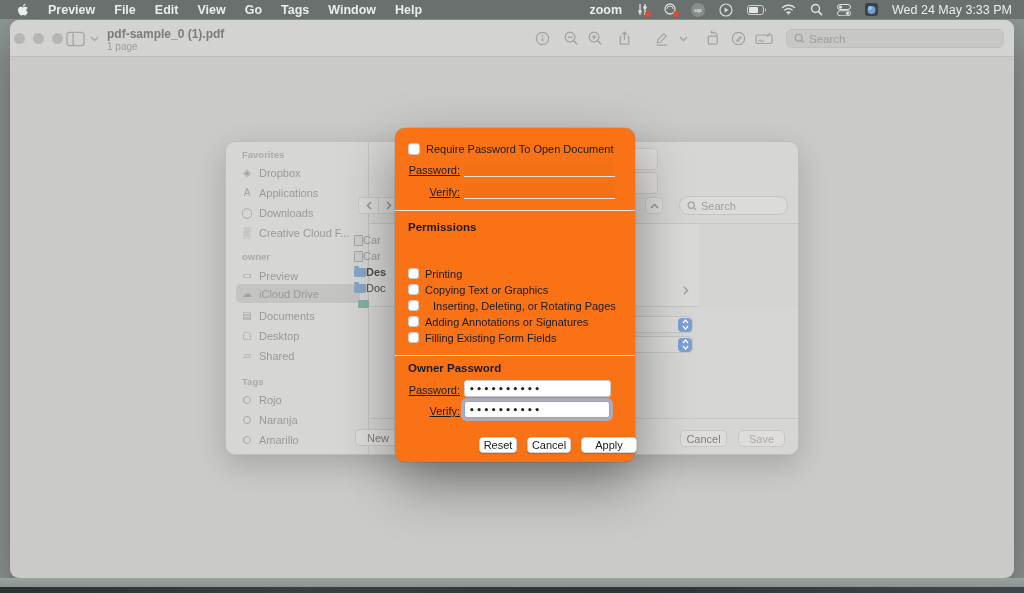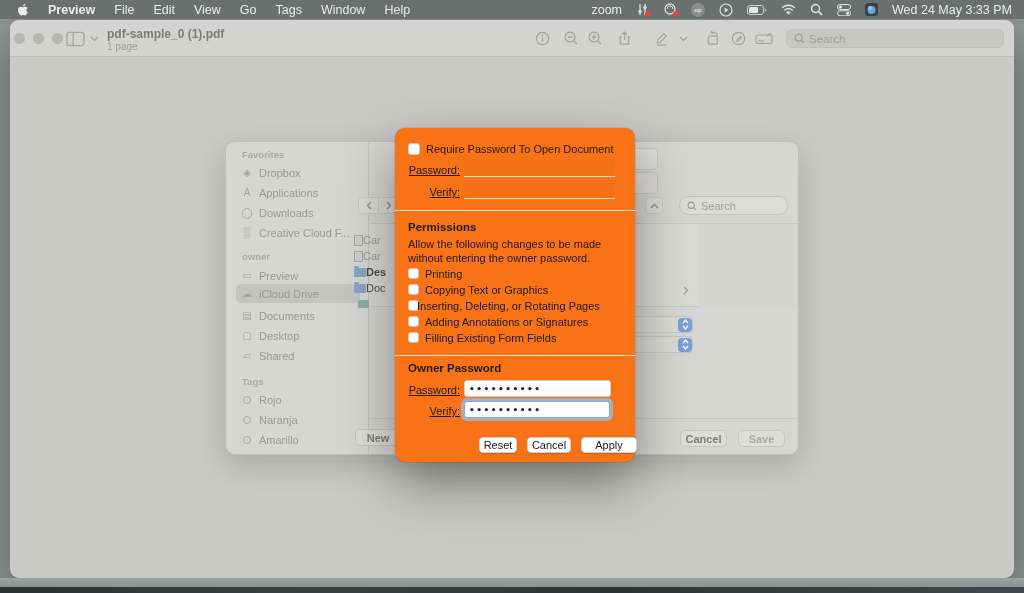--- a/index.html
+++ b/index.html
@@ -4,21 +4,21 @@
 <style>
   * { margin:0; padding:0; box-sizing:border-box; }
   html,body { width:1024px; height:593px; overflow:hidden; }
   body { font-family:"Liberation Sans","DejaVu Sans",sans-serif; background:#8f9794; position:relative; }
   .abs { position:absolute; }
 
   
   .menubar { left:0; top:0; width:1024px; height:19px; background:#6a706e; display:flex; align-items:center; color:#ececea; font-size:12.5px; z-index:50; }
   .menubar .left { display:flex; align-items:center; gap:19px; padding-left:17px; }
   .menubar .right { margin-left:auto; display:flex; align-items:center; gap:14px; padding-right:12px; }
-  .menu-item { white-space:nowrap; }
+  .menu-item { white-space:nowrap;font-weight:bold; }
   .app-name { font-weight:bold; }
   .mb-icon { display:inline-flex; align-items:center; justify-content:center; position:relative; }
   .badge { position:absolute; width:6px; height:6px; border-radius:50%; background:#e0493c; right:-2px; bottom:-1px; }
   .clock { white-space:nowrap; }
 
   
   .window { left:10px; top:20px; width:1004px; height:558px; background:#cacac8; border-radius:9px; box-shadow:0 18px 45px rgba(0,0,0,.38); overflow:hidden; }
   .toolbar { left:0; top:0; width:1004px; height:37px; background:#d3d3d1; border-bottom:1px solid #bdbdbb; }
   .tl { width:11px; height:11px; border-radius:50%; background:#b6b6b4; top:13px; }
   .wtitle { font-size:12px; font-weight:bold; color:#7c7c7a; }
@@ -28,21 +28,21 @@
 
   
   .sheet { left:225px; top:141px; width:574px; height:314px; background:#d6d6d4; border:1px solid #bebebc; border-radius:10px; box-shadow:0 10px 30px rgba(0,0,0,.18); overflow:hidden; }
   .sb { position:absolute; left:0; top:0; width:143px; height:314px; border-right:1px solid #c5c5c3; }
   .sb-h { position:absolute; left:16px; font-size:9.5px; font-weight:bold; color:#aaaaa8; }
   .sb-row { position:absolute; left:10px; width:124px; height:19px; display:flex; align-items:center; gap:6px; font-size:11px; color:#99999
 7; color:#999997; padding-left:5px; }
   .sb-row.sel { background:#c4c4c2; border-radius:5px; }
   .sb-ic { width:12px; display:inline-flex; justify-content:center; color:#a2a2a0; font-size:10px; }
   .tagdot { width:8px; height:8px; border-radius:50%; border:1.5px solid #a8a8a6; }
-  .sheet-btn { position:absolute; height:17px; background:#dedddb; border:1px solid #c6c6c4; border-radius:5px; font-size:11px; color:#7e7e7c; display:flex; align-items:center; justify-content:center;font-weight:bold; }
+  .sheet-btn { position:absolute; height:17px; background:#dedddb; border:1px solid #c6c6c4; border-radius:5px; font-size:11px; color:#7e7e7c; display:flex; align-items:center; justify-content:center; }
   .file-row { position:absolute; display:flex; align-items:center; font-size:11px; }
   .gdoc { width:9px; height:11px; border:1px solid #a6a6a4; border-radius:1px; background:#cfcfcd; }
   .bfold { width:12px; height:9px; background:#89a6c6; border-radius:1.5px; position:relative; }
   .bfold:before { content:""; position:absolute; left:0; top:-2px; width:5px; height:2px; background:#89a6c6; border-radius:1px 1px 0 0; }
   .popcap { position:absolute; width:14px; height:14px; background:#7d9fd6; border-radius:4px; display:flex; flex-direction:column; align-items:center; justify-content:center; gap:1px; }
   .popcap svg { display:block; }
 
   
   .modal { left:395px; top:128px; width:240px; height:334px; background:#f97316; border-radius:10px; box-shadow:0 22px 55px rgba(0,0,0,.4), 0 0 0 0.5px rgba(0,0,0,.15); z-index:40; font-size:11px; color:#1b1b1d; }
   .cbx { position:absolute; width:12px; height:12px; background:#fff; border:1px solid #c7c7c7; border-radius:3px; box-shadow:inset 0 1px 1px rgba(0,0,0,.05); }
@@ -390,28 +390,27 @@
   <div class="abs" style="left:31px;top:15px;">Require Password To Open Document</div>
 
   <div class="flab" style="left:0;top:36px;">Password:</div>
   <div class="ufield" style="left:69px;top:33px;width:151px;"></div>
   <div class="flab" style="left:0;top:58px;">Verify:</div>
   <div class="ufield" style="left:69px;top:55px;width:151px;"></div>
 
   <div class="sep" style="top:82px;"></div>
 
   <div class="sect" style="top:93px;">Permissions</div>
-  <div class="abs" style="left:13px;top:110px;width:212px;line-height:13.5px;">Allow the following changes to be made without entering the owner password.</div>
 
   <div class="cbx" style="left:13px;top:140px;width:11px;height:11px;"></div>
   <div class="abs" style="left:30px;top:140px;">Printing</div>
   <div class="cbx" style="left:13px;top:156px;width:11px;height:11px;"></div>
   <div class="abs" style="left:30px;top:156px;">Copying Text or Graphics</div>
   <div class="cbx" style="left:13px;top:172px;width:11px;height:11px;"></div>
-  <div class="abs" style="left:22px;top:172px;">Inserting, Deleting, or Rotating Pages</div>
+  <div class="abs" style="left:38px;top:172px;">Inserting, Deleting, or Rotating Pages</div>
   <div class="cbx" style="left:13px;top:188px;width:11px;height:11px;"></div>
   <div class="abs" style="left:30px;top:188px;">Adding Annotations or Signatures</div>
   <div class="cbx" style="left:13px;top:204px;width:11px;height:11px;"></div>
   <div class="abs" style="left:30px;top:204px;">Filling Existing Form Fields</div>
 
   <div class="sep" style="top:227px;"></div>
 
   <div class="sect" style="top:234px;">Owner Password</div>
   <div class="flab" style="left:0;top:256px;">Password:</div>
   <input class="pwfield" style="left: 69px; top: 252px; width: 147px;" type="text" value="••••••••••">

